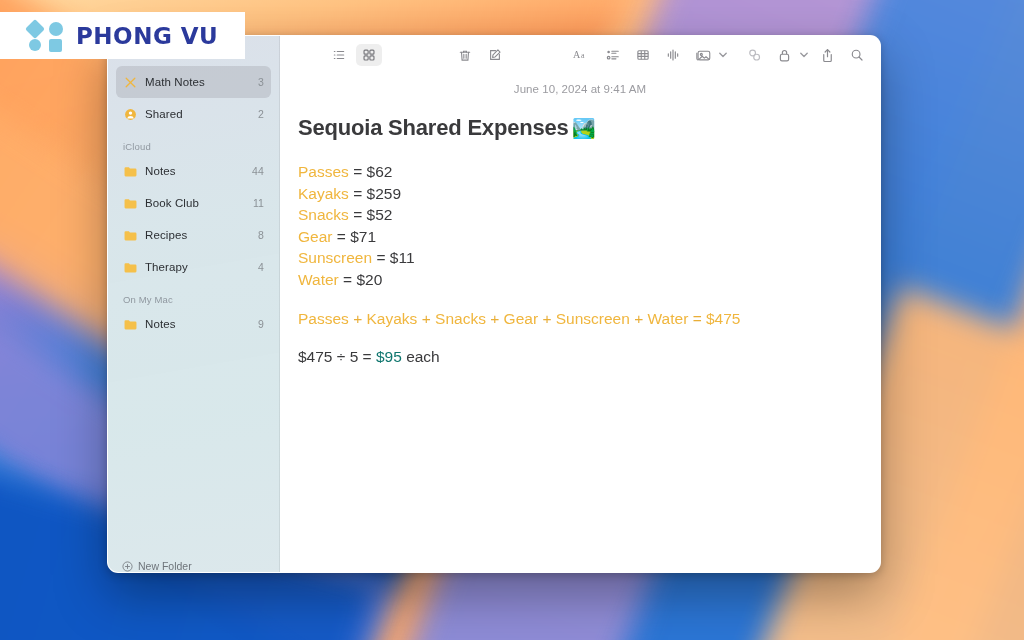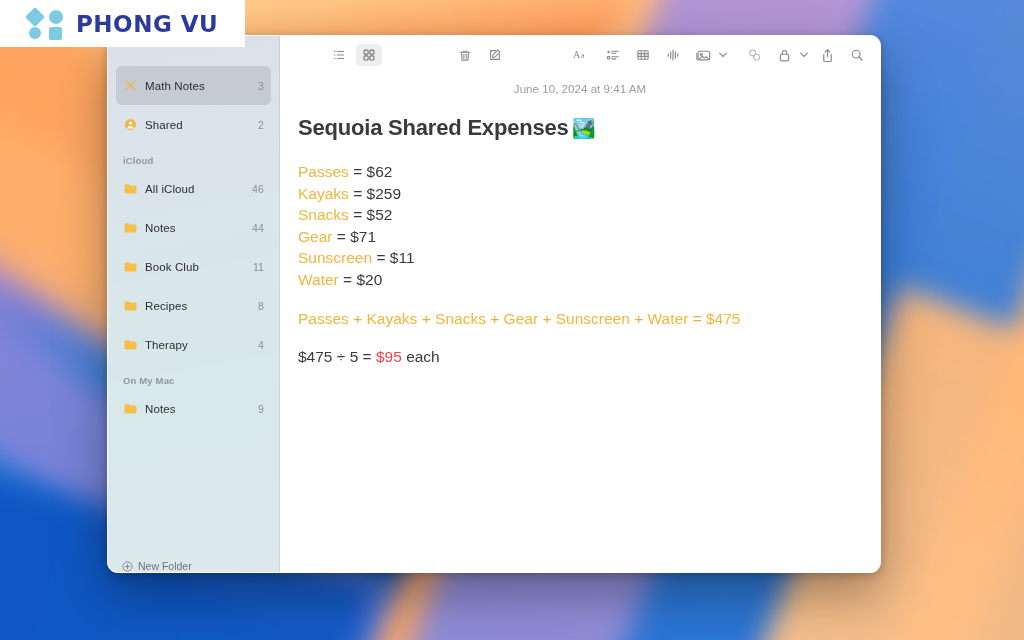--- a/index.html
+++ b/index.html
@@ -77,33 +77,33 @@
     width:172px;
     background:linear-gradient(170deg, rgba(216,222,232,.93) 0%, rgba(214,228,233,.93) 35%, rgba(213,230,233,.92) 70%, rgba(217,230,234,.92) 100%);
     position:relative;
     display:flex; flex-direction:column;
     border-right:.5px solid rgba(0,0,0,.07);
   }
   .sb-top { height:30px; }
   .sb-scroll { flex:1; padding:0 8px; overflow:hidden; }
   .sb-row {
     display:flex; align-items:center;
-    height:39px;
+    height:32px;
     padding:0 7px;
     border-radius:6px;
     font-size:11.5px;
     color:#2c2f33;
     letter-spacing:.1px;
   }
   .sb-row.sel { background:rgba(150,150,160,.30); }
   .sb-ico { width:15px; margin-right:7px; display:flex; align-items:center; justify-content:center; flex-shrink:0; }
   .sb-label { flex:1; white-space:nowrap; overflow:hidden; text-overflow:ellipsis; }
   .sb-count { font-size:10.5px; color:#8b9196; padding-left:6px; }
   .sb-head {
-    font-size:9.5px; color:#9098a0; font-weight:700;
+    font-size:9.5px; color:#9098a0; font-weight:400;
     padding:11px 7px 3px 7px; letter-spacing:.15px;
   }
   .sb-foot {
     height:26px; display:flex; align-items:flex-end;
     padding-left:14px; font-size:10.5px; color:#6f757b; gap:5px;
   }
   
   #note {
     flex:1; background:#ffffff; position:relative;
     display:flex; flex-direction:column;
@@ -133,25 +133,25 @@
     margin:20px 0 0 18px; letter-spacing:-.2px;
   }
   .note-title .emj { font-size:19px; margin-left:4px; }
   .mathlines { margin:20px 12px 0 18px; }
   .mline { font-size:15.5px; color:#3a3a3c; line-height:21.5px; white-space:nowrap; }
   .var { color:#f0b63e; }
   .mline.sum { margin-top:18px; color:#f0b63e; }
   .mline.div { margin-top:16px; }
   .op { color:#3a3a3c; }
   .sum .op { color:#e9ae37; }
-  .hl { color:#ef4444;text-align:center; }
+  .hl { color:#0f766e;text-align:center; }
 
   
   #logo {
-    position:absolute; left:0; top:0;
+    position:absolute; left:0; top:12px;
     width:245px; height:47px;
     background:#ffffff;
     display:flex; align-items:center;
     padding-left:28px; gap:11px;
     z-index:30;
   }
   .logo-marks { position:relative; width:37px; height:30px; }
   .lm { position:absolute; background:#7ec9e3; }
   .lm-diamond { width:14px; height:14px; left:0; top:1px; transform:rotate(45deg); border-radius:2px; }
   .lm-circle1 { width:14px; height:14px; left:21px; top:1px; border-radius:50%; }
@@ -212,29 +212,20 @@
         </div>
 
         <div class="sb-head">iCloud</div>
 
         <div class="sb-row">
           <span class="sb-ico">
             <svg width="13" height="11" viewBox="0 0 24 20">
                 <path d="M1 4a2 2 0 0 1 2-2h6l2 2.6h10a2 2 0 0 1 2 2V17a2 2 0 0 1-2 2H3a2 2 0 0 1-2-2z" fill="#f5c04a"></path>
               </svg>
           </span>
-          <span class="sb-label">All iCloud</span>
-          <span class="sb-count">46</span>
-        </div>
-        <div class="sb-row">
-          <span class="sb-ico">
-            <svg width="13" height="11" viewBox="0 0 24 20">
-                <path d="M1 4a2 2 0 0 1 2-2h6l2 2.6h10a2 2 0 0 1 2 2V17a2 2 0 0 1-2 2H3a2 2 0 0 1-2-2z" fill="#f5c04a"></path>
-              </svg>
-          </span>
           <span class="sb-label">Notes</span>
           <span class="sb-count">44</span>
         </div>
         <div class="sb-row">
           <span class="sb-ico">
             <svg width="13" height="11" viewBox="0 0 24 20">
                 <path d="M1 4a2 2 0 0 1 2-2h6l2 2.6h10a2 2 0 0 1 2 2V17a2 2 0 0 1-2 2H3a2 2 0 0 1-2-2z" fill="#f5c04a"></path>
               </svg>
           </span>
           <span class="sb-label">Book Club</span>

